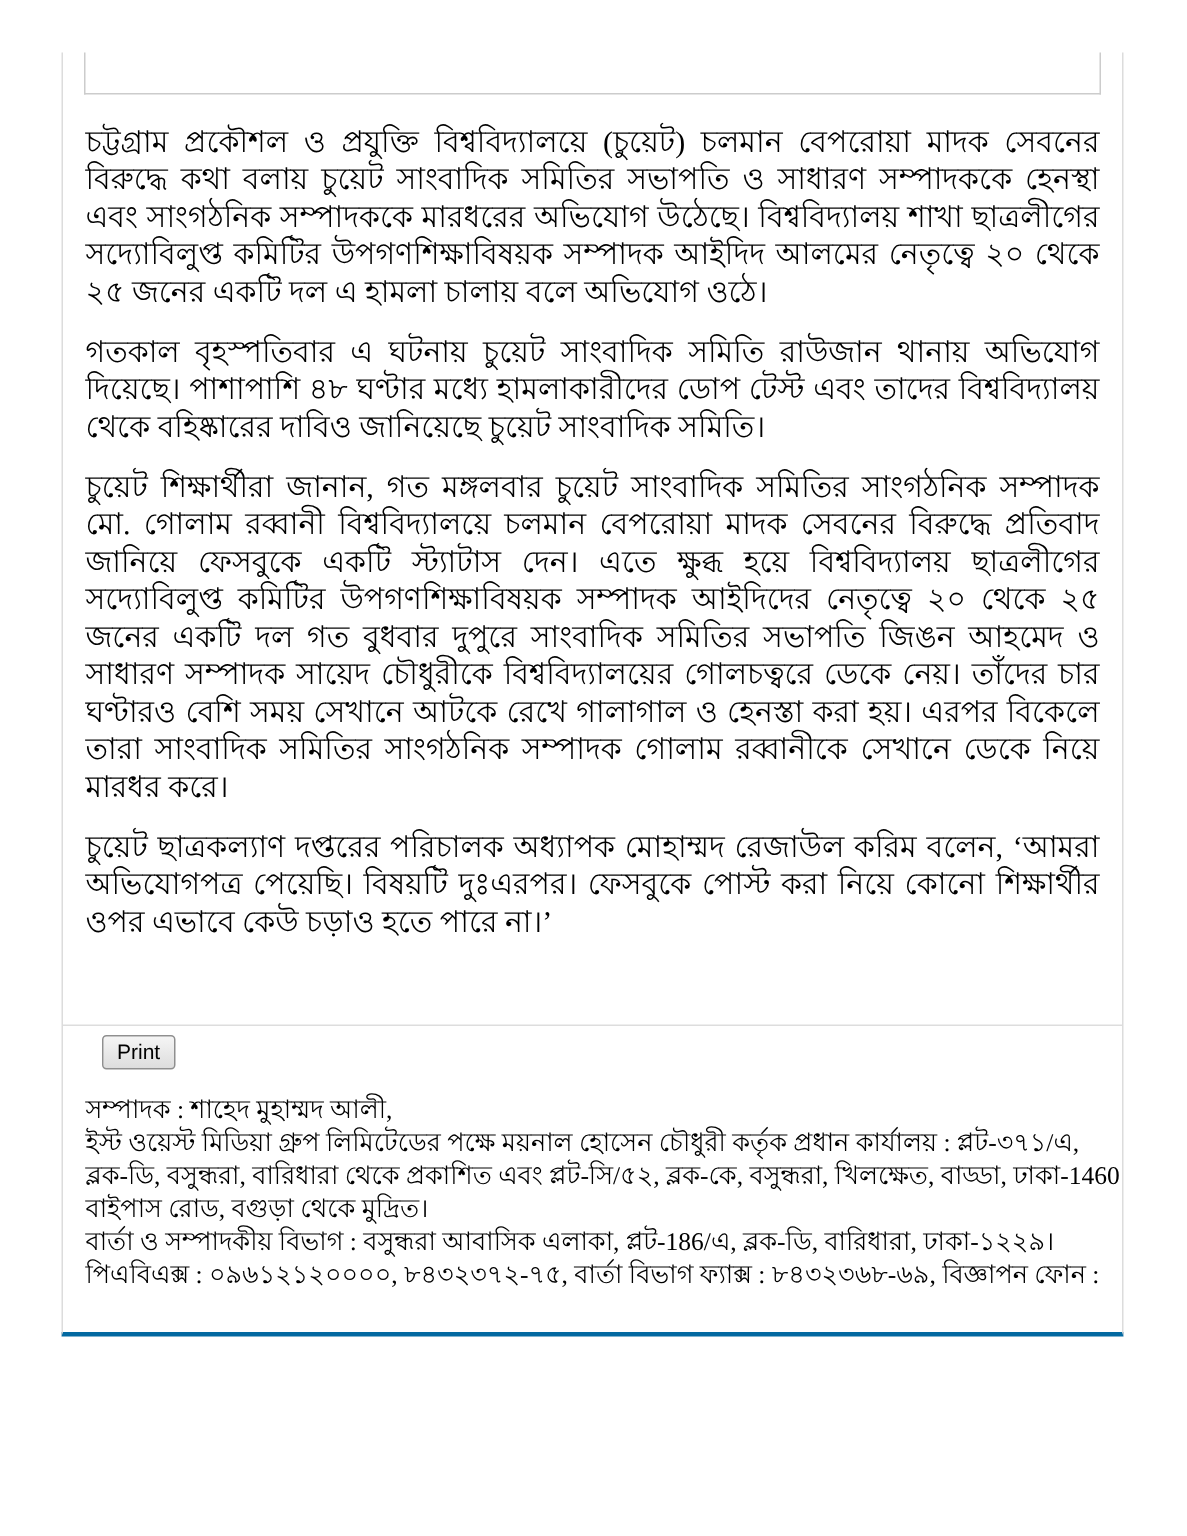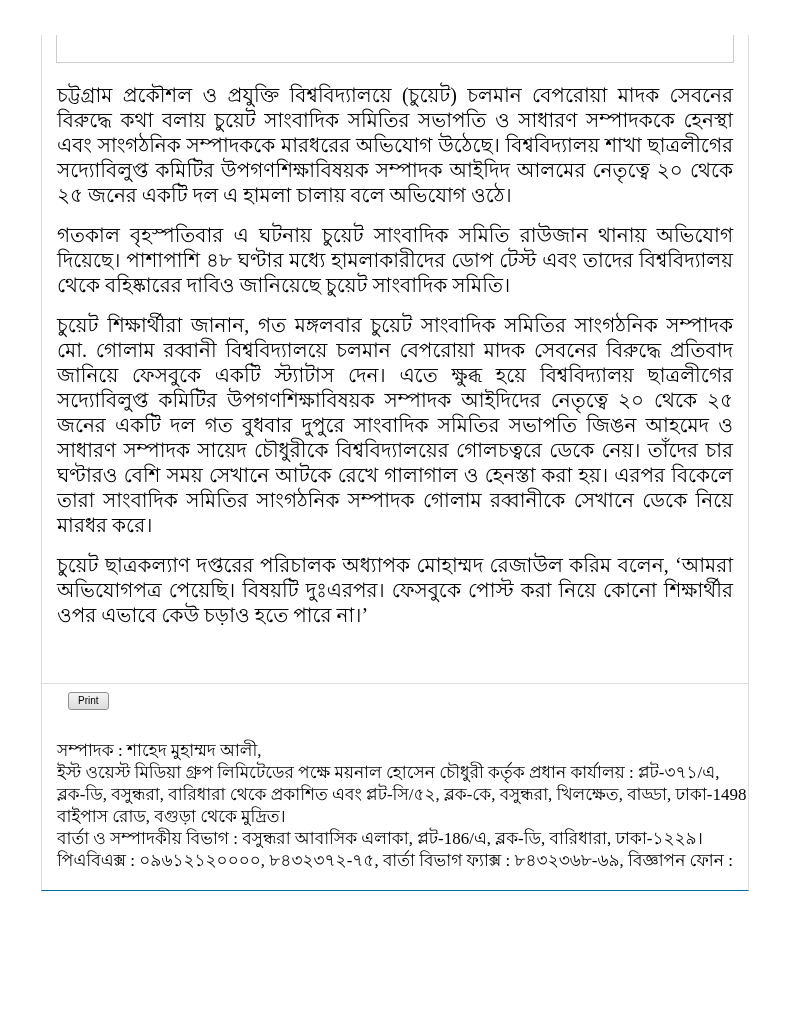--- a/index.html
+++ b/index.html
@@ -12,21 +12,21 @@
   }
   .article-container {
     position: absolute;
     left: 41px;
     top: 35px;
     width: 708px;
     min-height: 856px;
     background: #ffffff;
     border-left: 1px solid #dcdcdc;
     border-right: 1px solid #dcdcdc;
-    border-bottom: 1px solid #0369a1;
+    border-bottom: 3px solid #0369a1;
     box-sizing: border-box;
     font-family: "Liberation Serif", "DejaVu Sans", serif;
     color: #000000;
   }
   .image-placeholder {
     margin: 0 14px;
     height: 27px;
     border: 1px solid #cccccc;
     border-top: none;
     background: #ffffff;
@@ -45,30 +45,30 @@
     margin-top: 20px;
   }
   .divider {
     border: none;
     border-top: 1px solid #dddddd;
     margin: 55px 0 6px 0;
   }
   .print-button {
     margin: 0 2px 0 26px;
     font-family: "Liberation Sans", "DejaVu Sans", sans-serif;
-    font-size: 10px;
+    font-size: 14px;
     color: #000000;
     background: linear-gradient(#f5f5f5, #dddddd);
     border: 1px solid #8f8f8f;
     border-radius: 3px;
     padding: 2px 9px 3px 9px;
     cursor: pointer;
   }
   .footer {
-    margin-top: 30px;
+    margin-top: 16px;
     padding: 0 15px 15px 15px;
     font-size: 17px;
     line-height: 22px;
     color: #000000;
   }
   .footer-line {
     white-space: nowrap;
   }
 </style>
 </head>
@@ -85,19 +85,19 @@
     <p>চুয়েট ছাত্রকল্যাণ দপ্তরের পরিচালক অধ্যাপক মোহাম্মদ রেজাউল করিম বলেন, ‘আমরা অভিযোগপত্র পেয়েছি। বিষয়টি দুঃএরপর। ফেসবুকে পোস্ট করা নিয়ে কোনো শিক্ষার্থীর ওপর এভাবে কেউ চড়াও হতে পারে না।’</p>
   </div>
 
   <hr class="divider">
 
   <button class="print-button" type="button">Print</button>
 
   <div class="footer">
     <div class="footer-line">সম্পাদক : শাহেদ মুহাম্মদ আলী,</div>
     <div class="footer-line">ইস্ট ওয়েস্ট মিডিয়া গ্রুপ লিমিটেডের পক্ষে ময়নাল হোসেন চৌধুরী কর্তৃক প্রধান কার্যালয় : প্লট-৩৭১/এ,</div>
-    <div class="footer-line">ব্লক-ডি, বসুন্ধরা, বারিধারা থেকে প্রকাশিত এবং প্লট-সি/৫২, ব্লক-কে, বসুন্ধরা, খিলক্ষেত, বাড্ডা, ঢাকা-1498</div>
+    <div class="footer-line">ব্লক-ডি, বসুন্ধরা, বারিধারা থেকে প্রকাশিত এবং প্লট-সি/৫২, ব্লক-কে, বসুন্ধরা, খিলক্ষেত, বাড্ডা, ঢাকা-1460</div>
     <div class="footer-line">বাইপাস রোড, বগুড়া থেকে মুদ্রিত।</div>
     <div class="footer-line">বার্তা ও সম্পাদকীয় বিভাগ : বসুন্ধরা আবাসিক এলাকা, প্লট-186/এ, ব্লক-ডি, বারিধারা, ঢাকা-১২২৯।</div>
     <div class="footer-line">পিএবিএক্স : ০৯৬১২১২০০০০, ৮৪৩২৩৭২-৭৫, বার্তা বিভাগ ফ্যাক্স : ৮৪৩২৩৬৮-৬৯, বিজ্ঞাপন ফোন :</div>
   </div>
 
 </div>
 
 </body></html>

